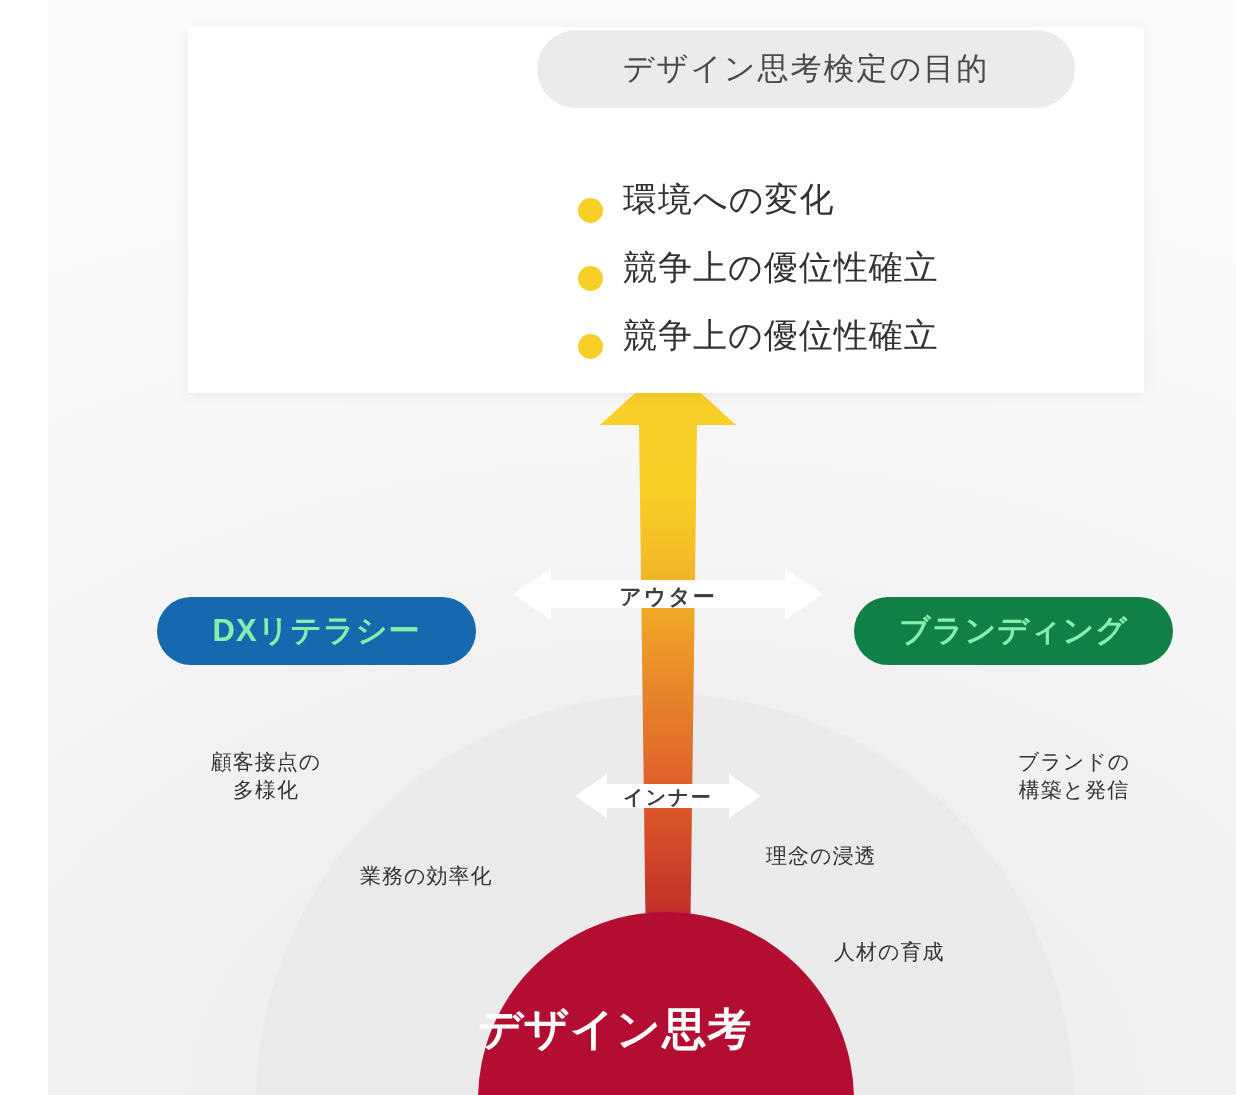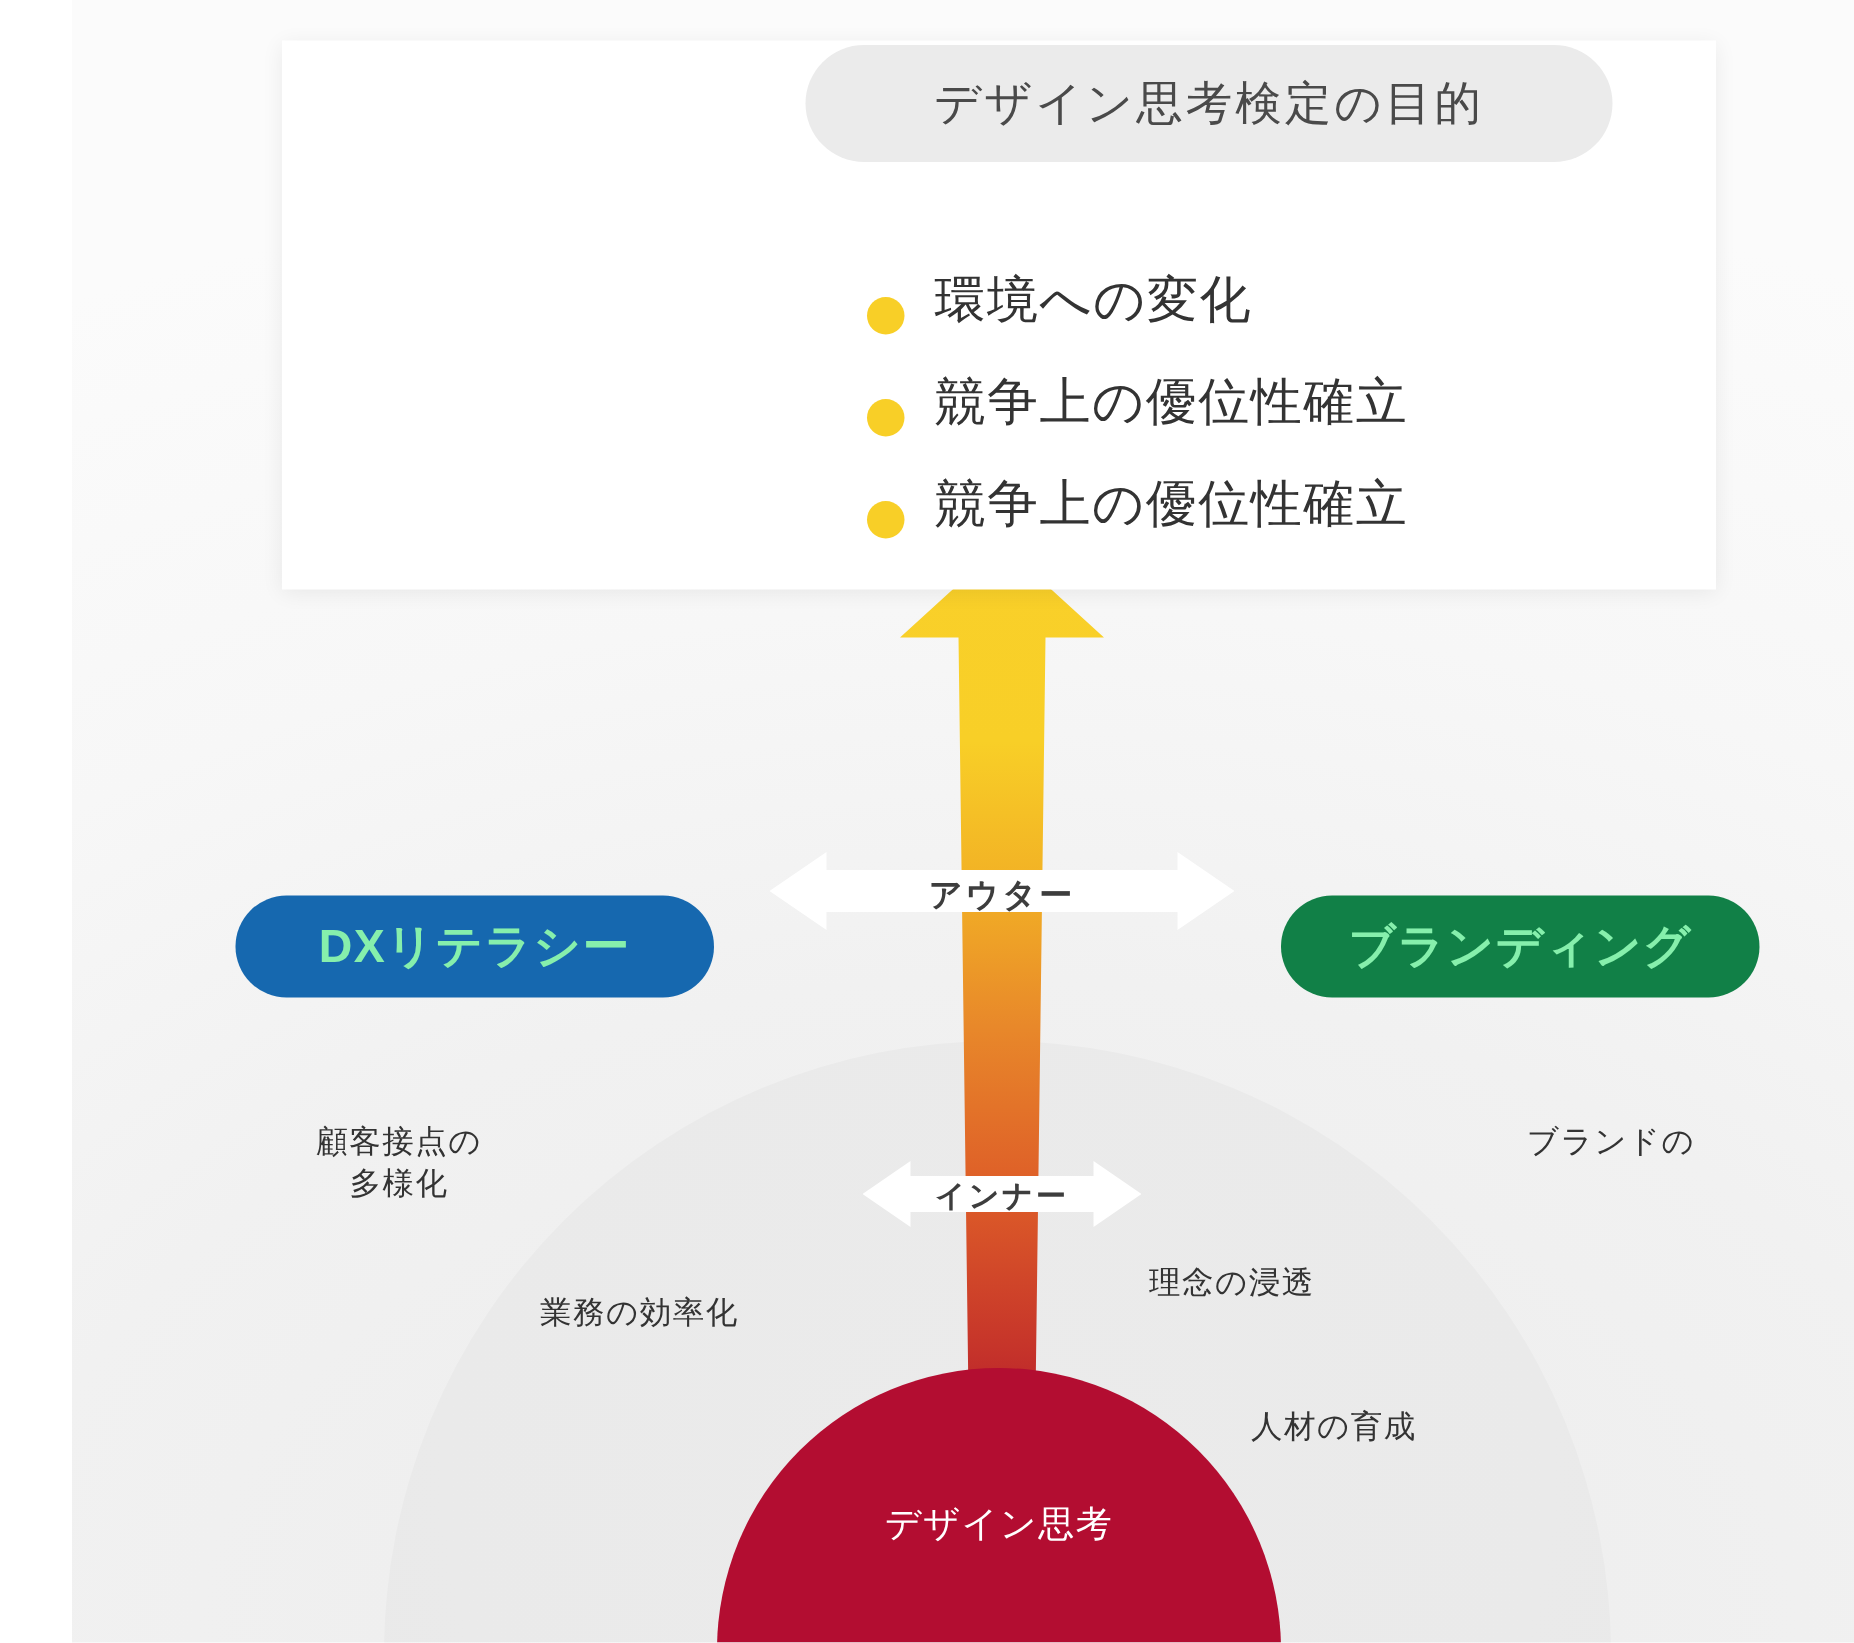--- a/index.html
+++ b/index.html
@@ -44,24 +44,23 @@
     width: 376px;
     height: 376px;
     border-radius: 50%;
     background: #b30d31;
   }
   .red-circle-label {
     position: absolute;
     left: 430px;
     top: 1000px;
     width: 376px;
-    text-align: center;
     color: #ffffff;
-    font-size: 24px;
-    font-weight: normal;
+    font-size: 44px;
+    font-weight: bold;
     letter-spacing: 1px;
   }
 
   
   .purpose-card {
     position: absolute;
     left: 140px;
     top: 27px;
     width: 956px;
     height: 366px;
@@ -249,20 +248,21 @@
     <span>ブランディング</span>
   </div>
 
   <div class="kw kw-center kw-customer-contact">
     <div>顧客接点の</div>
     <div>多様化</div>
   </div>
 
   <div class="kw kw-center kw-brand-build">
     <div>ブランドの</div>
+    <div>構築と発信</div>
   </div>
 
   <div class="kw kw-efficiency">業務の効率化</div>
 
   <div class="kw kw-philosophy">理念の浸透</div>
 
 
   <div class="kw kw-hr">人材の育成</div>
 
   <div class="red-circle"></div>

